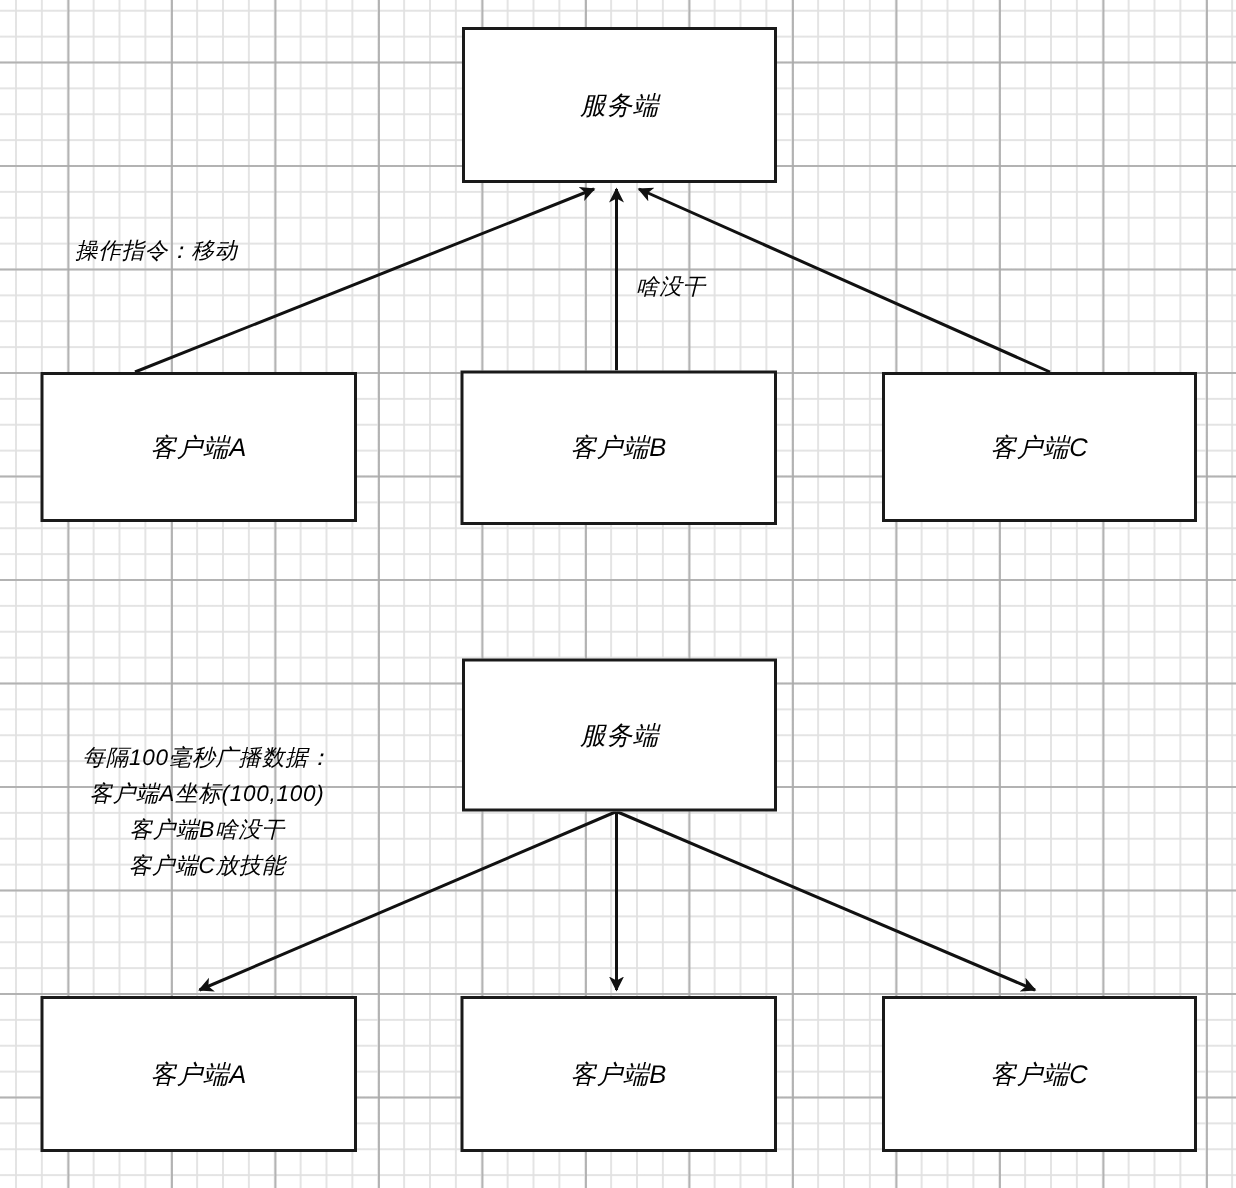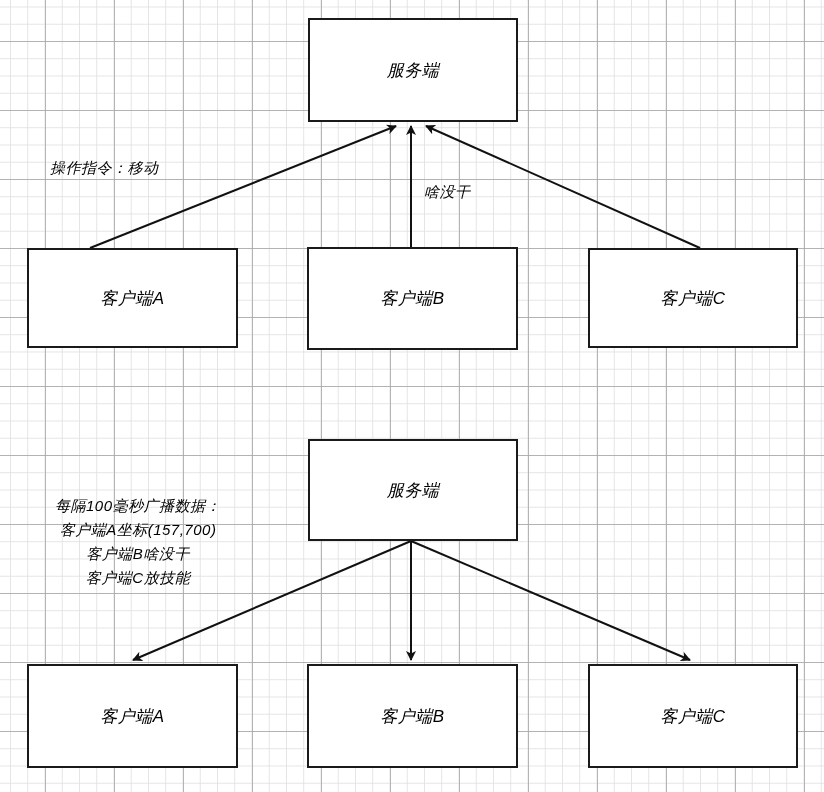--- a/index.html
+++ b/index.html
@@ -134,17 +134,17 @@
 
   <div class="node" style="left:307px; top:664px; width:211px; height:104px;">
     <span>客户端B</span>
   </div>
 
   <div class="node" style="left:588px; top:664px; width:210px; height:104px;">
     <span>客户端C</span>
   </div>
 
   <div class="edge-label block" style="left:55px; top:494px;">每隔100毫秒广播数据：
-客户端A坐标(157,700)
+客户端A坐标(100,100)
 客户端B啥没干
 客户端C放技能</div>
 
 </div>
 
 </body></html>

